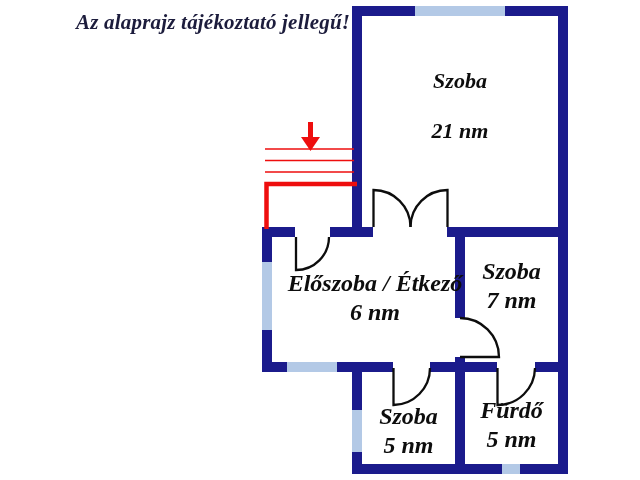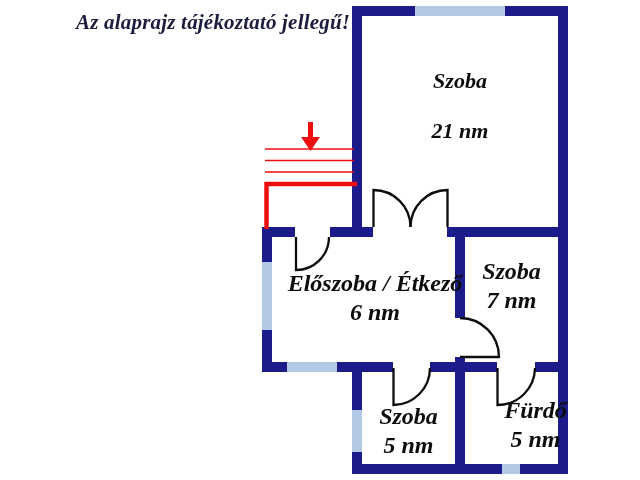--- a/index.html
+++ b/index.html
@@ -91,18 +91,18 @@
   <div class="room-label small" style="left:465px;top:259px;width:93px;">
     <div class="name">Szoba</div>
     <div class="area">7 nm</div>
   </div>
 
   <div class="room-label small" style="left:362px;top:404px;width:93px;">
     <div class="name">Szoba</div>
     <div class="area">5 nm</div>
   </div>
 
-  <div class="room-label small" style="left:465px;top:398px;width:93px;padding-left:24px;">
+  <div class="room-label small" style="left:465px;top:398px;width:93px;">
     <div class="name">Fürdő</div>
     <div class="area">5 nm</div>
   </div>
 
 </div>
 
 </body></html>

